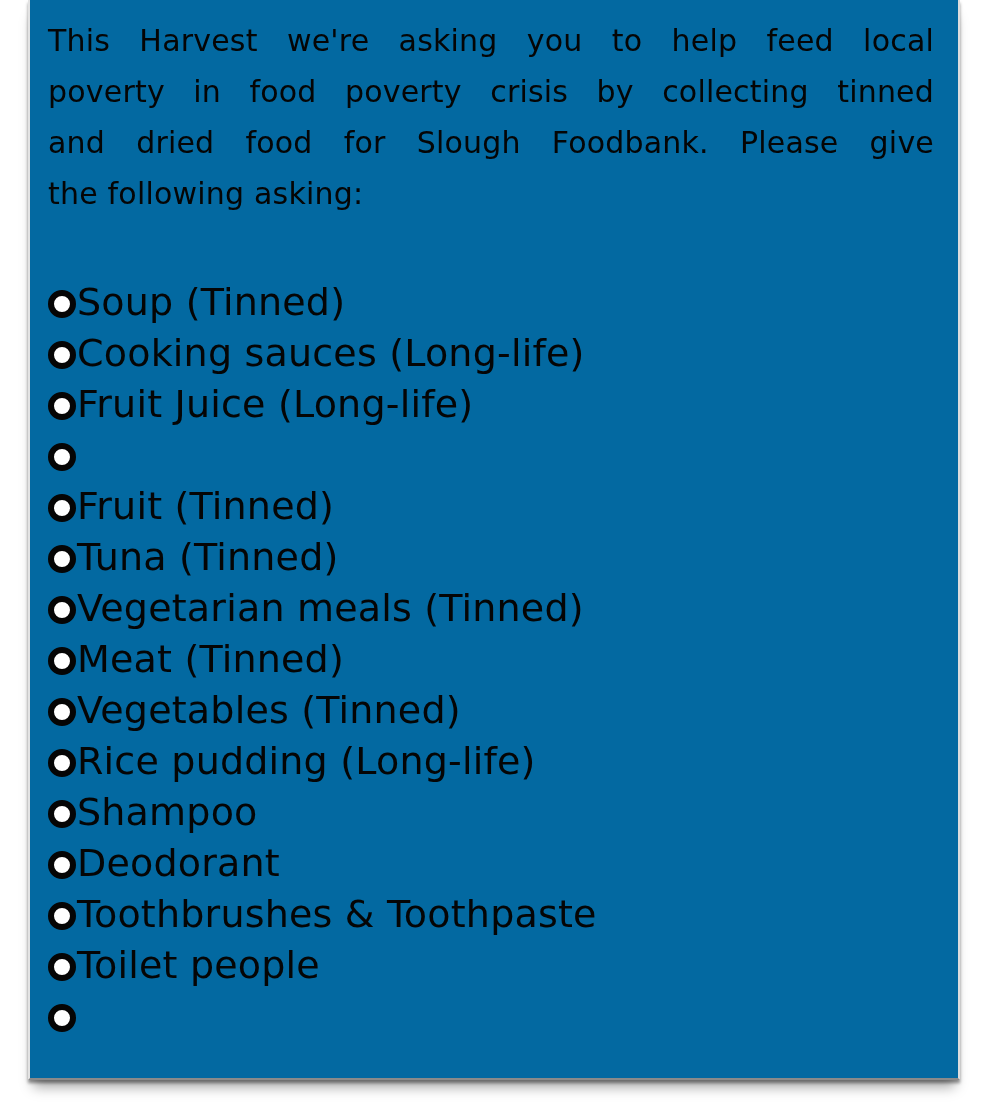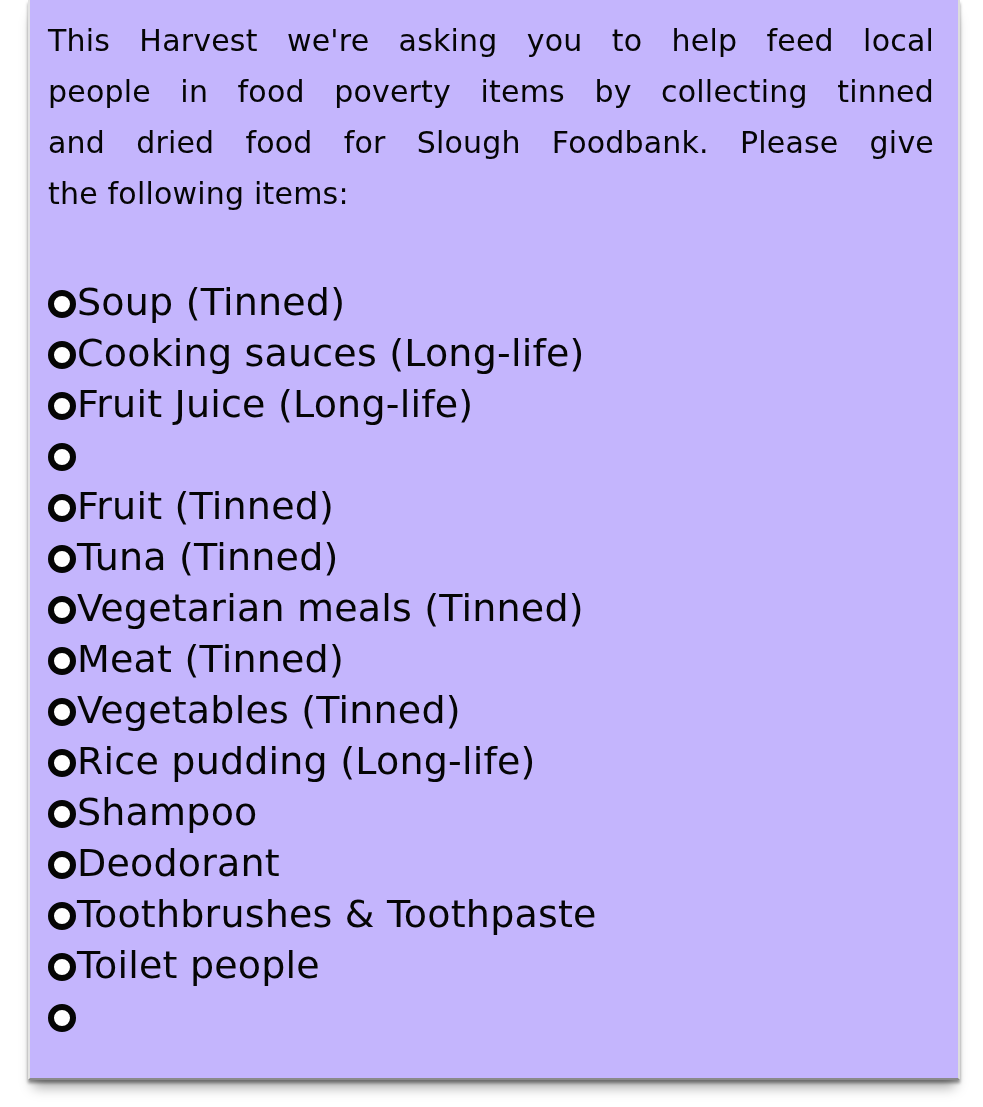--- a/index.html
+++ b/index.html
@@ -15,21 +15,21 @@
     font-family: "DejaVu Sans", "Liberation Sans", sans-serif;
     color: #050505;
   }
   .card {
     position: absolute;
     left: 28px;
     top: 0;
     width: 932px;
     height: 1080px;
     box-sizing: border-box;
-    background: #c4b5fd;
+    background: #0369a1;
     border-left: 2px solid #e3e3e3;
     border-right: 2px solid #dddddd;
     border-bottom: 2px solid #8a8a8a;
     box-shadow: 0 3px 3px rgba(0,0,0,0.40), 0 12px 12px -5px rgba(0,0,0,0.35);
     padding: 15px 24px 0 18px;
   }
   .intro {
     font-size: 30px;
     line-height: 51px;
     letter-spacing: 0.2px;
@@ -63,23 +63,23 @@
     background: #ffffff;
   }
 </style>
 </head>
 <body>
 
 <div class="card">
 
   <div class="intro">
     <div class="jline">This Harvest we're asking you to help feed local</div>
-    <div class="jline">people in food poverty items by collecting tinned</div>
+    <div class="jline">poverty in food poverty crisis by collecting tinned</div>
     <div class="jline">and dried food for Slough Foodbank. Please give</div>
-    <div class="jline last">the following items:</div>
+    <div class="jline last">the following asking:</div>
   </div>
 
   <div class="items">
     <div class="item"><span class="bullet"></span><span>Soup (Tinned)</span></div>
     <div class="item"><span class="bullet"></span><span>Cooking sauces (Long-life)</span></div>
     <div class="item"><span class="bullet"></span><span>Fruit Juice (Long-life)</span></div>
     <div class="item"><span class="bullet"></span></div>
     <div class="item"><span class="bullet"></span><span>Fruit (Tinned)</span></div>
     <div class="item"><span class="bullet"></span><span>Tuna (Tinned)</span></div>
     <div class="item"><span class="bullet"></span><span>Vegetarian meals (Tinned)</span></div>

